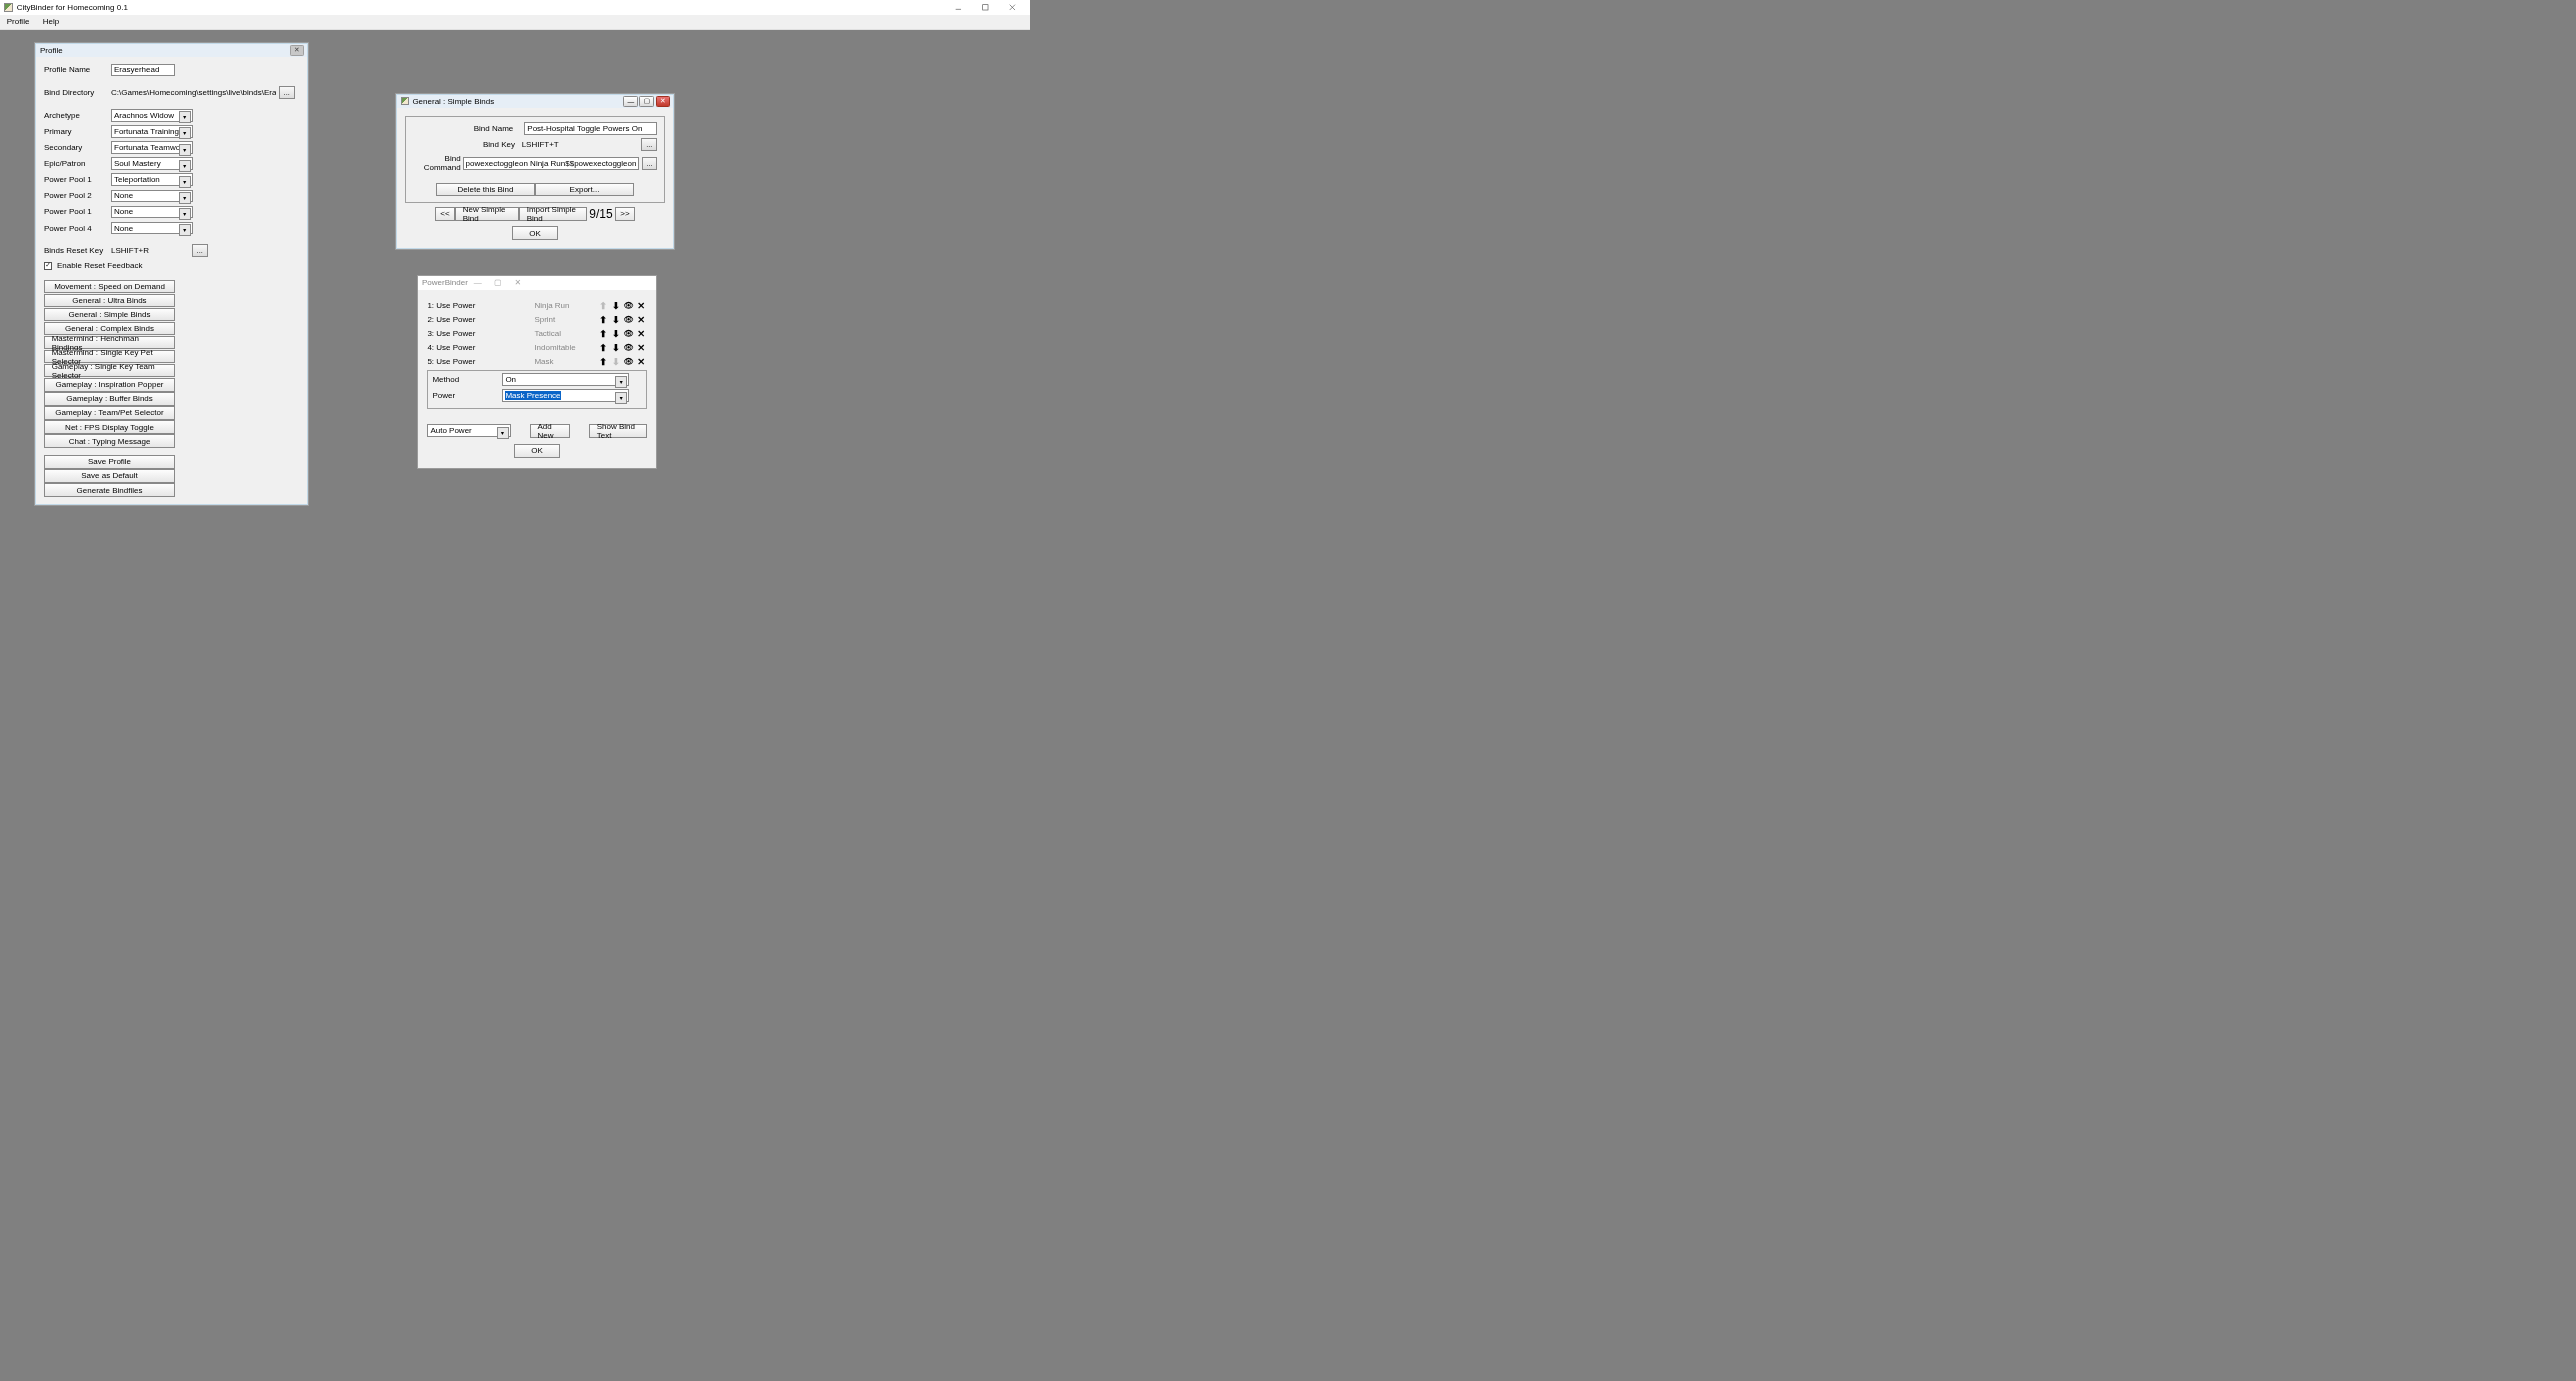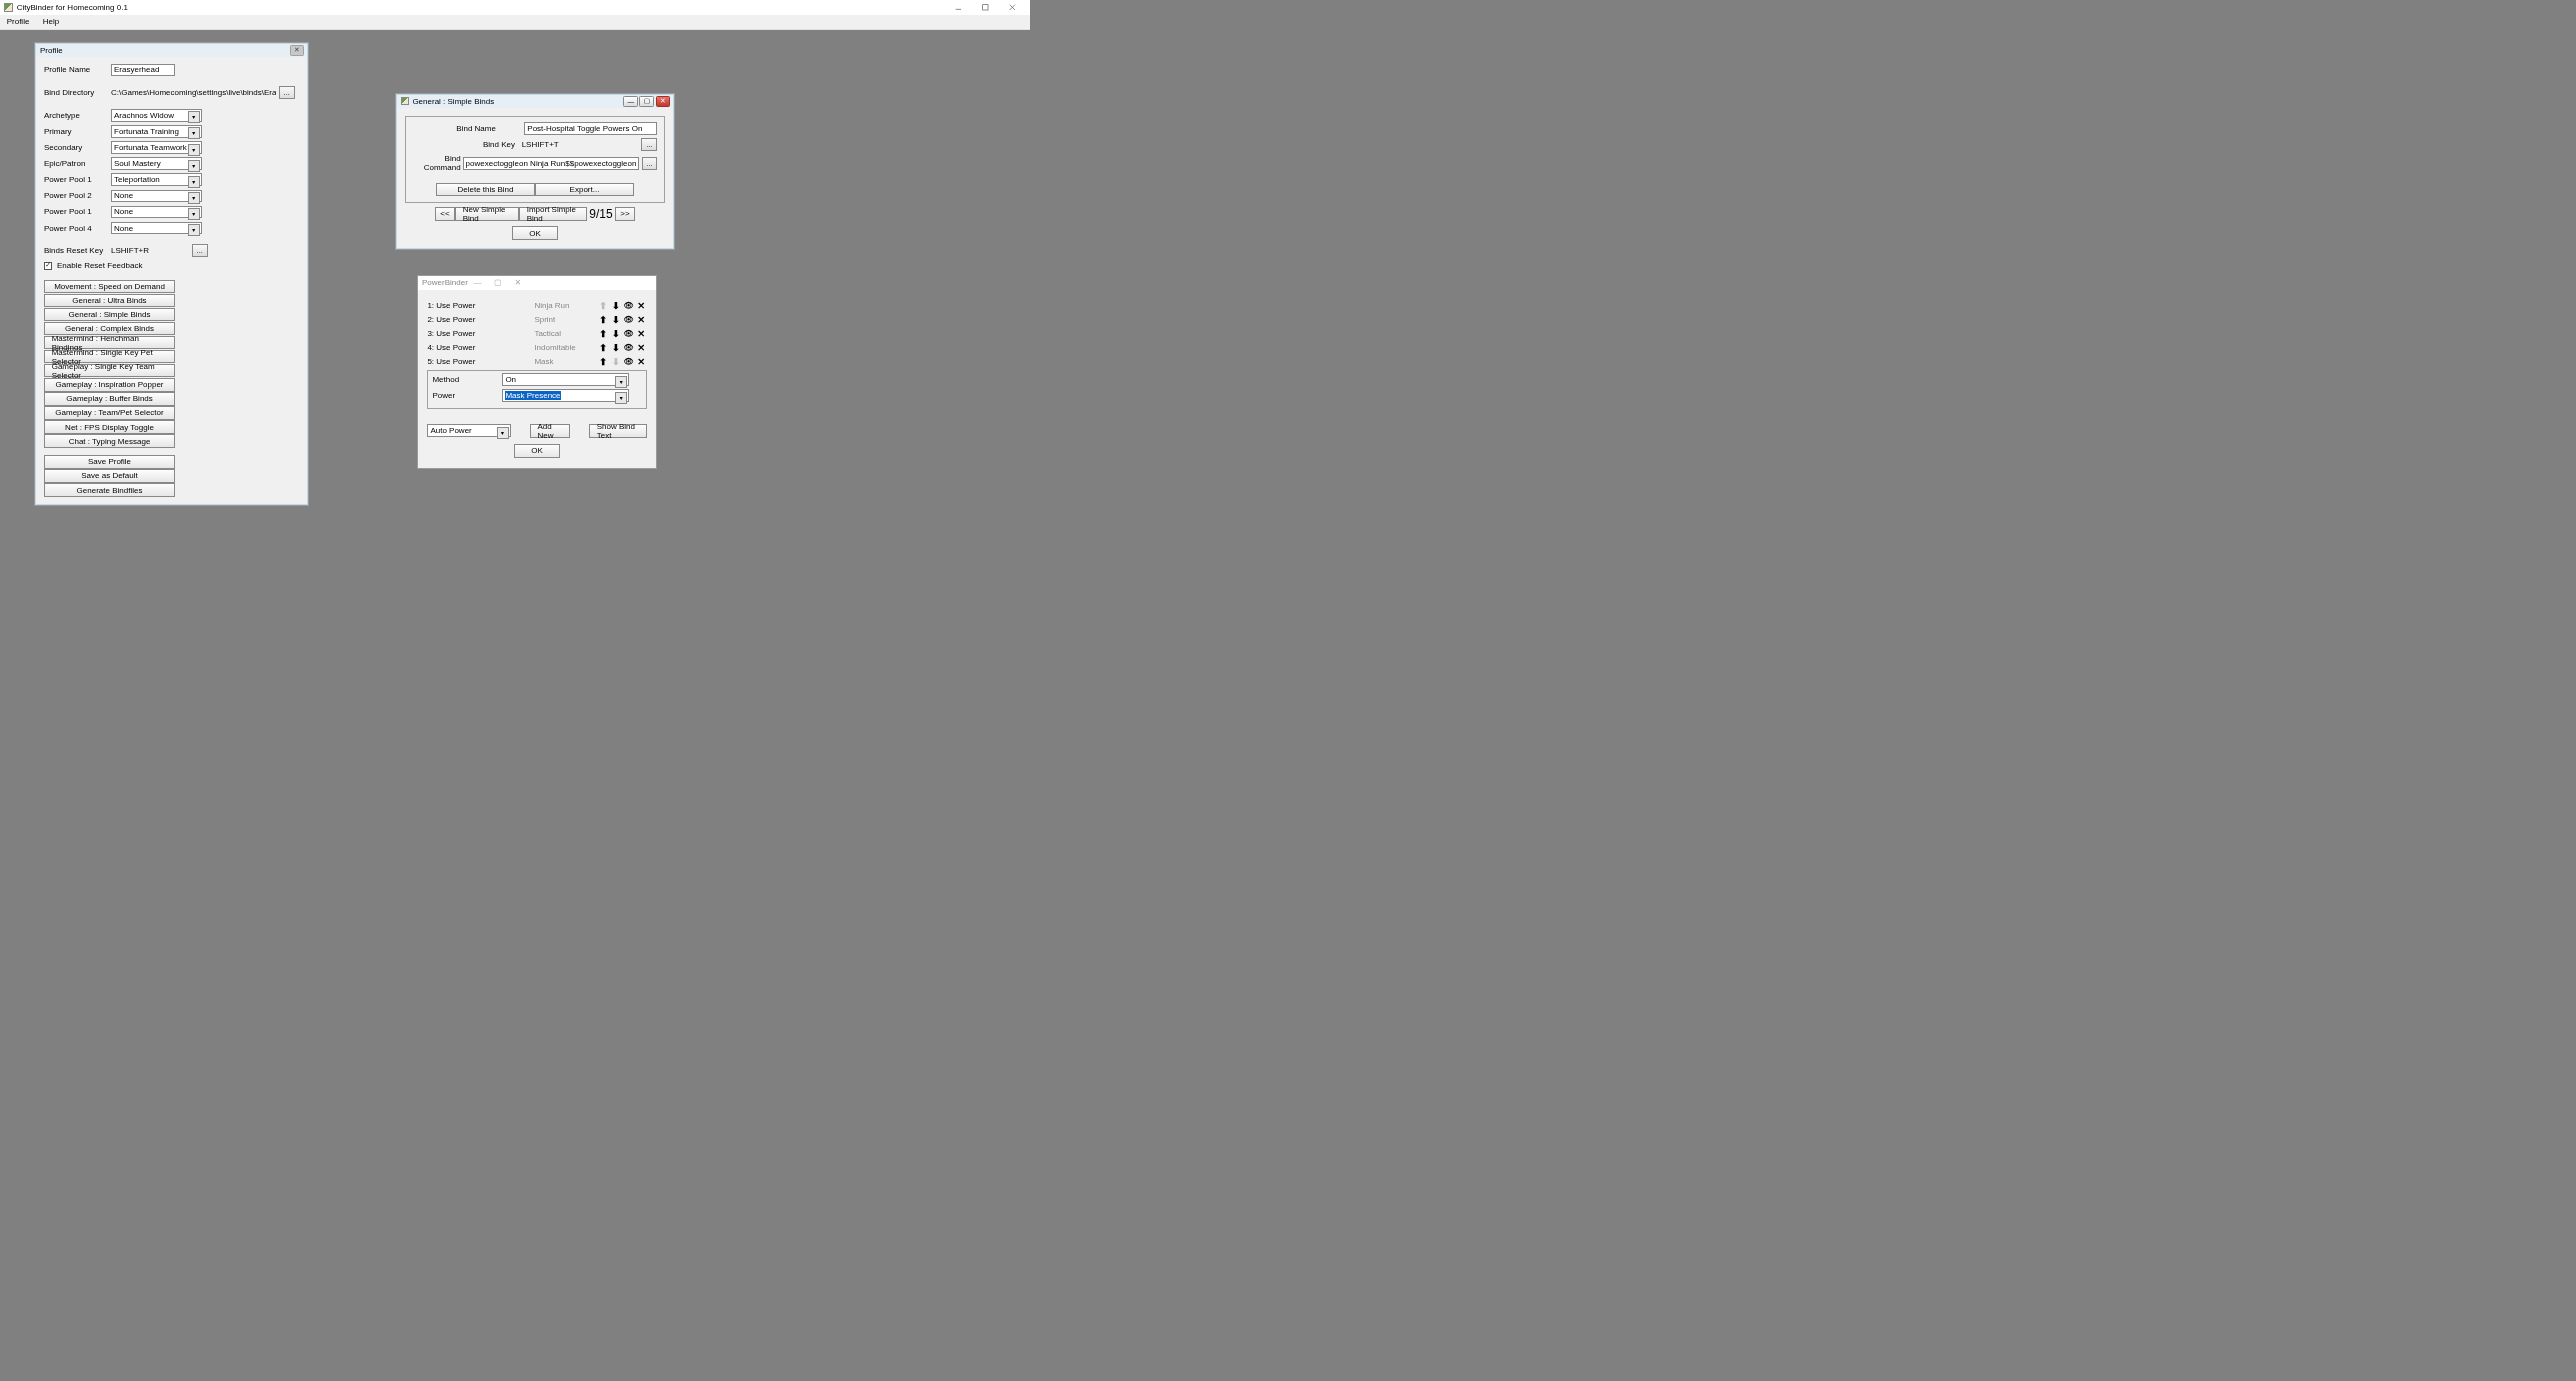--- a/index.html
+++ b/index.html
@@ -32,21 +32,21 @@
 
 .panel-body { padding: 6.7px 8px; }
 
 
 .frow { display: flex; align-items: center; margin-bottom: 3.4px; font-size: 8px; }
 .frow .lbl { width: 67px; }
 .frow .lbl.narrow { width: 50px; }
 
 
 .txt { border:0.7px solid #888; background:#fff; height:12.7px; padding:0 2px; font-size:8px; font-family:inherit;}
-.combo { border:0.7px solid #888; background:#fff; height:12.7px; font-size:8px; font-family:inherit; width:91px; position:relative; display:flex; align-items:center; padding:0 2px;}
+.combo { border:0.7px solid #888; background:#fff; height:12.7px; font-size:8px; font-family:inherit; width:82px; position:relative; display:flex; align-items:center; padding:0 2px;}
 .combo::after { content:"▼"; position:absolute; right:1.3px; top:1.3px; font-size:5.4px; background:#e8e8e8; width:10px; height:10px; border:0.7px solid #888; display:flex; align-items:center; justify-content:center;}
 .combo.highlighted span { background:#0a64c8; color:#fff;}
 .dotbtn { width:16px; height:12.7px; border:0.7px solid #888; background:linear-gradient(#f8f8f8,#ddd); font-size:7.4px; display:flex;align-items:center;justify-content:center; margin-left:2.7px;}
 
 
 .btn { border:0.7px solid #888; background:linear-gradient(#fdfdfd,#e6e6e6); height:13.4px; font-size:8px; display:flex;align-items:center;justify-content:center; padding:0 6.7px;}
 .btnrow { display:flex; gap:0; margin-bottom:0.7px; }
 .btnrow .btn { width:131px; }
 
 
@@ -242,21 +242,21 @@
         <div class="ticon"></div>
         <span>General : Simple Binds</span>
         <div class="tspacer"></div>
         <div class="tbtn">—</div>
         <div class="tbtn">▢</div>
         <div class="tbtn close-red">✕</div>
       </div>
       <div style="padding:4px">
         <div class="groupbox">
           <div class="frow" style="justify-content:flex-end;">
-            <div class="lbl narrow" style="margin-right:18px">Bind Name</div>
+            <div class="lbl narrow" style="text-align:right;margin-right:11px">Bind Name</div>
             <input class="txt" style="width: 133px;" value="Post-Hospital Toggle Powers On">
           </div>
           <div class="frow" style="justify-content:flex-end;">
             <div class="lbl narrow" style="text-align:right;margin-right:6.7px">Bind Key</div>
             <div style="width:117px">LSHIFT+T</div>
             <div class="dotbtn">...</div>
           </div>
           <div class="frow">
             <div class="lbl narrow" style="text-align:right;margin-right:2px">Bind Command</div>
             <input class="txt" style="width: 184px;" value="powexectoggleon Ninja Run$$powexectoggleon Sprint$:">

